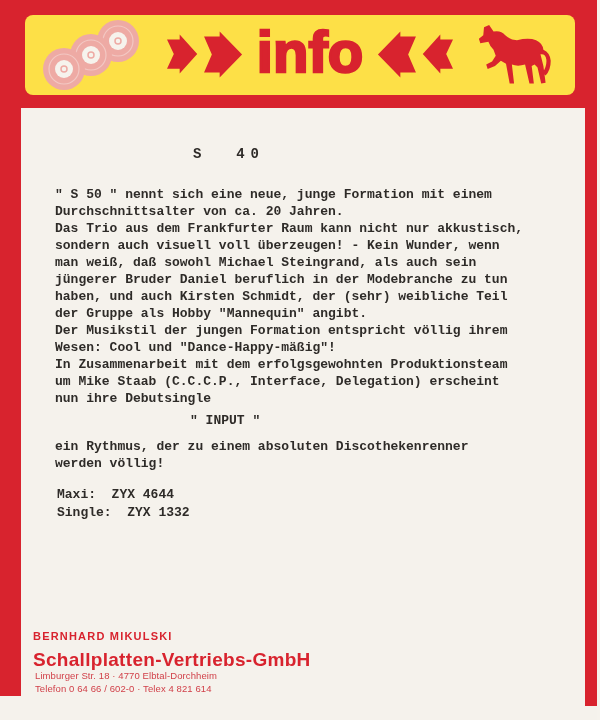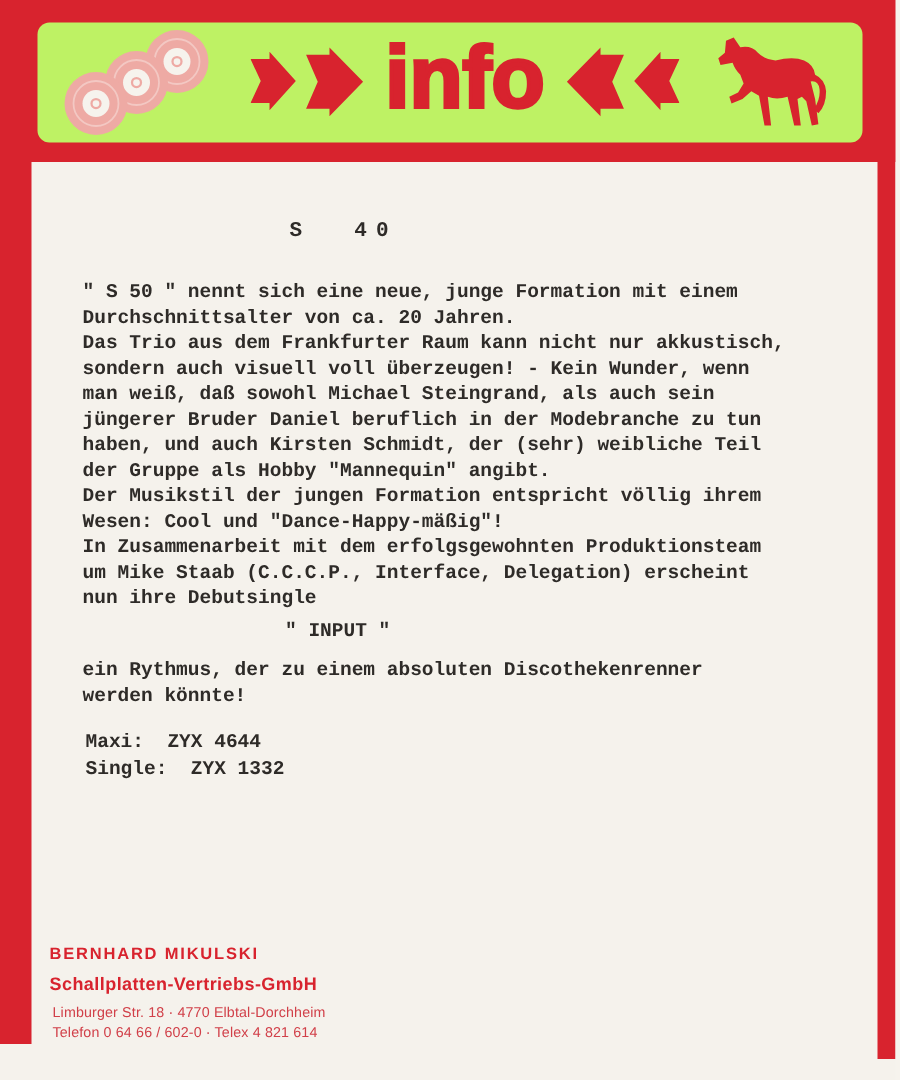--- a/index.html
+++ b/index.html
@@ -9,21 +9,21 @@
     font-family:"Liberation Sans", sans-serif;
   }
 
   
   .header-band {
     position:absolute; left:0; top:0; width:600px; height:108px;
     background:#d8232e;
   }
   .header-inner {
     position:absolute; left:25px; top:15px; width:550px; height:80px;
-    background:#bef264; border-radius:8px;
+    background:#fde047; border-radius:8px;
     display:flex; align-items:center; justify-content:space-between;
     padding:0 12px; box-sizing:border-box;
   }
   .wordmark-group { display:flex; align-items:center; gap:12px; }
   .info-wordmark {
     font-size:58px; font-weight:bold; color:#d8232e; line-height:1;
     letter-spacing:0px; -webkit-text-stroke:2.5px #d8232e;
     transform:translateY(-3px);
   }
   .mirror { transform:scaleX(-1); }
@@ -49,21 +49,21 @@
   .outro        { left:55px;  top:438px; }
   .catalog      { left:57px;  top:486px; line-height:17.5px; }
 
   
   .footer-company {
     position:absolute; left:33px; top:630px;
     color:#d8232e; font-weight:bold; font-size:11px; letter-spacing:1.2px;
   }
   .footer-subtitle {
     position:absolute; left:33px; top:649px;
-    color:#d8232e; font-weight:bold; font-size:12px; letter-spacing:0.3px;
+    color:#d8232e; font-weight:bold; font-size:19px; letter-spacing:0.3px;
   }
   .footer-address {
     position:absolute; left:35px; top:669px;
     color:#d14049; font-size:9.5px; line-height:13px; letter-spacing:0.1px;
   }
   .footer-address .indent { padding-left:66px; }
 </style>
 </head>
 <body>
 
@@ -137,21 +137,21 @@
 der Gruppe als Hobby "Mannequin" angibt.
 Der Musikstil der jungen Formation entspricht völlig ihrem
 Wesen: Cool und "Dance-Happy-mäßig"!
 In Zusammenarbeit mit dem erfolgsgewohnten Produktionsteam
 um Mike Staab (C.C.C.P., Interface, Delegation) erscheint
 nun ihre Debutsingle</div>
 
   <div class="tw single-title">" INPUT "</div>
 
   <div class="tw outro">ein Rythmus, der zu einem absoluten Discothekenrenner
-werden könnte!</div>
+werden völlig!</div>
 
   <div class="tw catalog">Maxi:  ZYX 4644
 Single:  ZYX 1332</div>
 
   <div class="footer-company">BERNHARD MIKULSKI</div>
   <div class="footer-subtitle">Schallplatten-Vertriebs-GmbH</div>
   <div class="footer-address">
     <div>Limburger Str. 18   ·   4770 Elbtal-Dorchheim</div>
     <div>Telefon 0 64 66 / 602-0     ·     Telex 4 821 614</div>
   </div>

